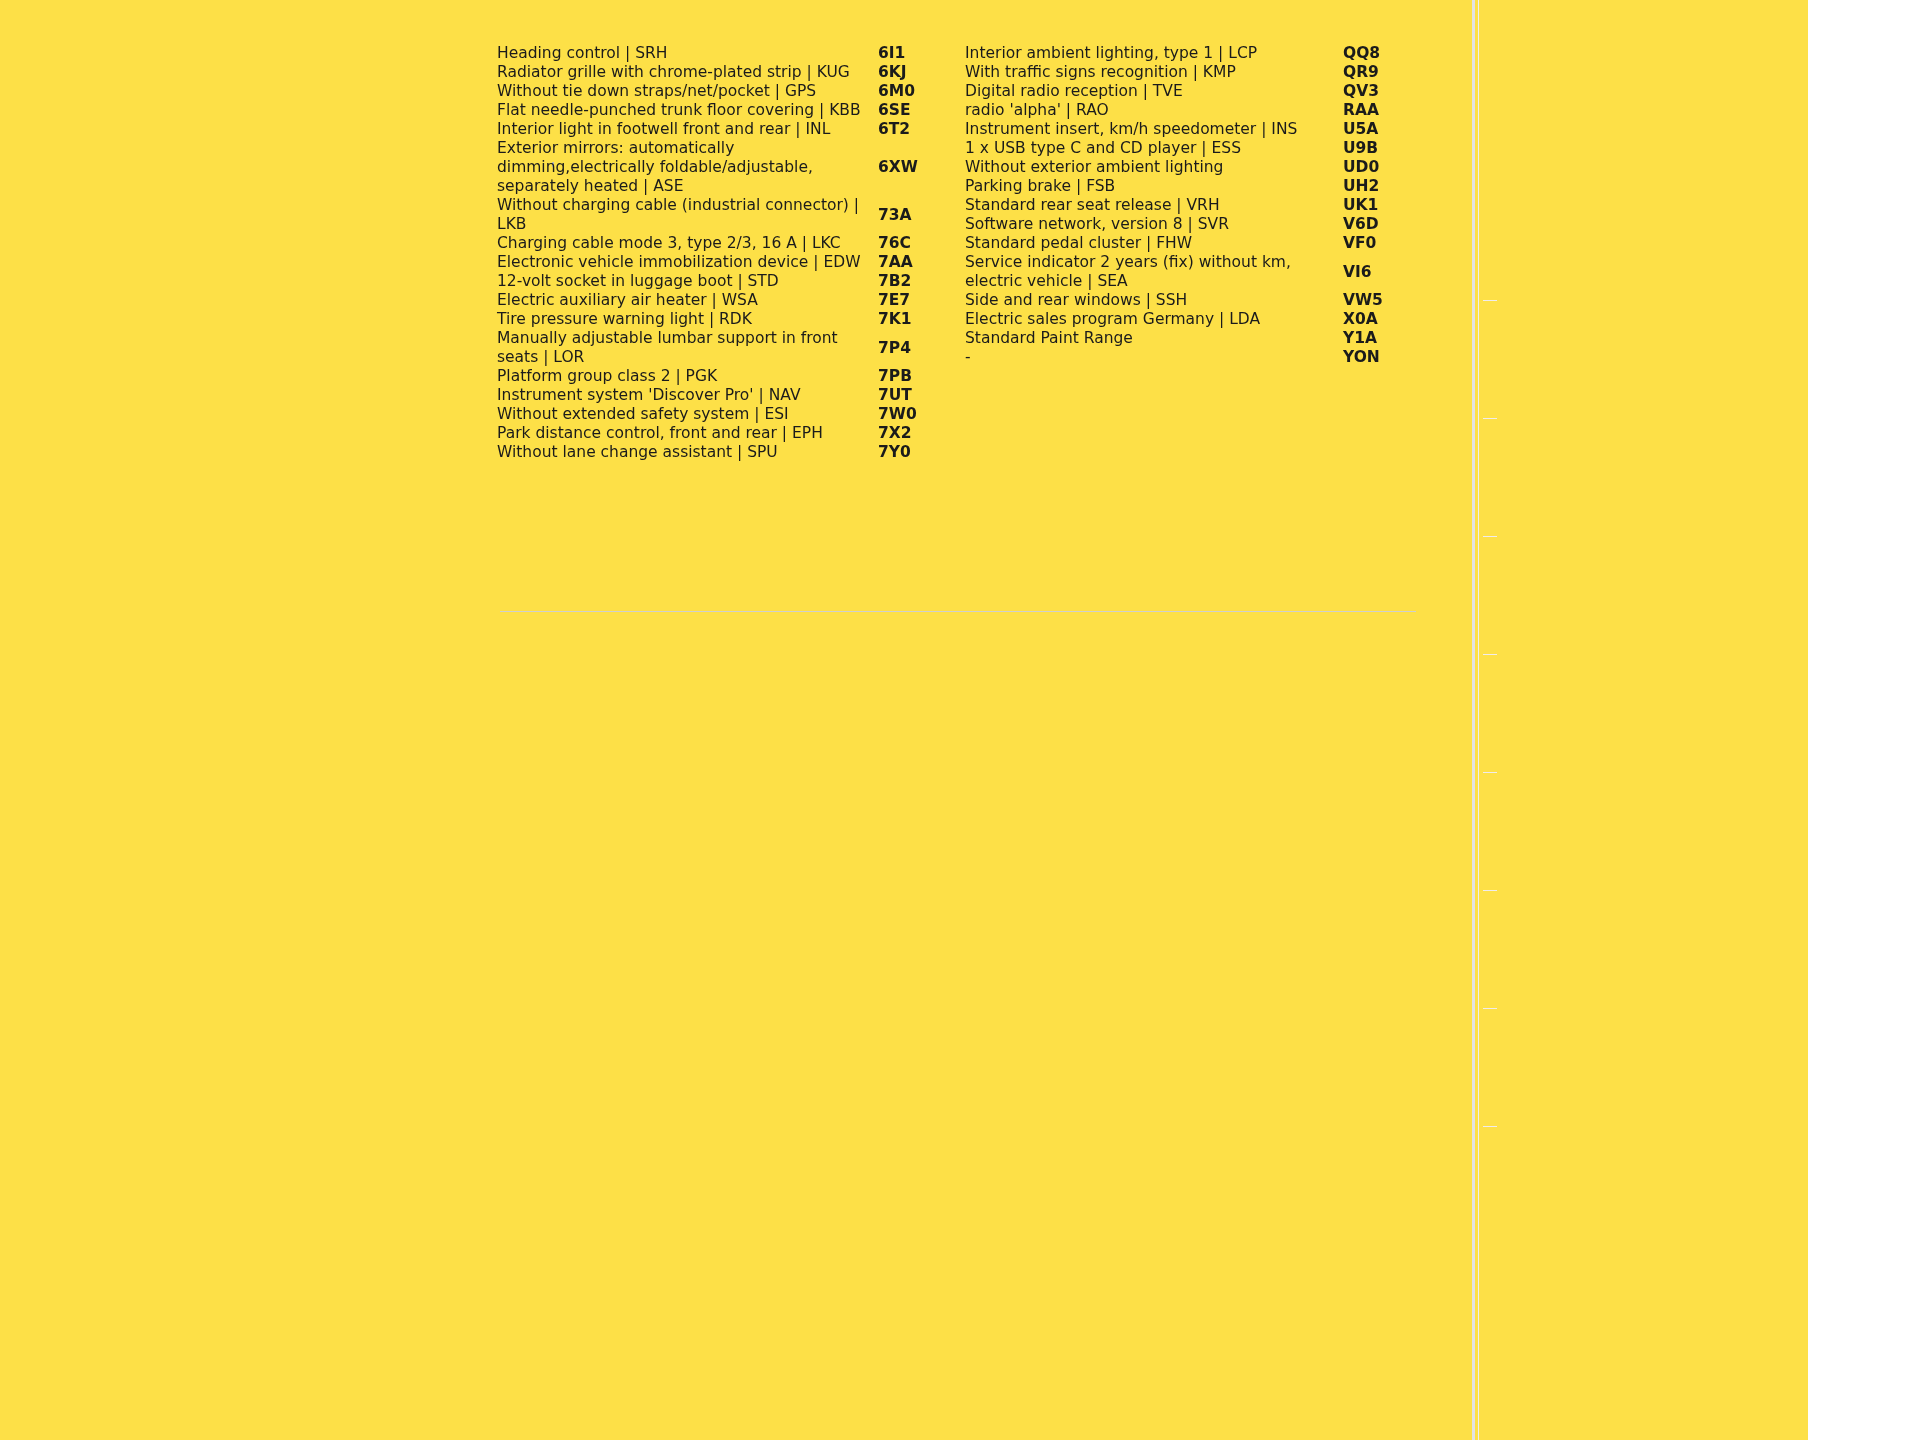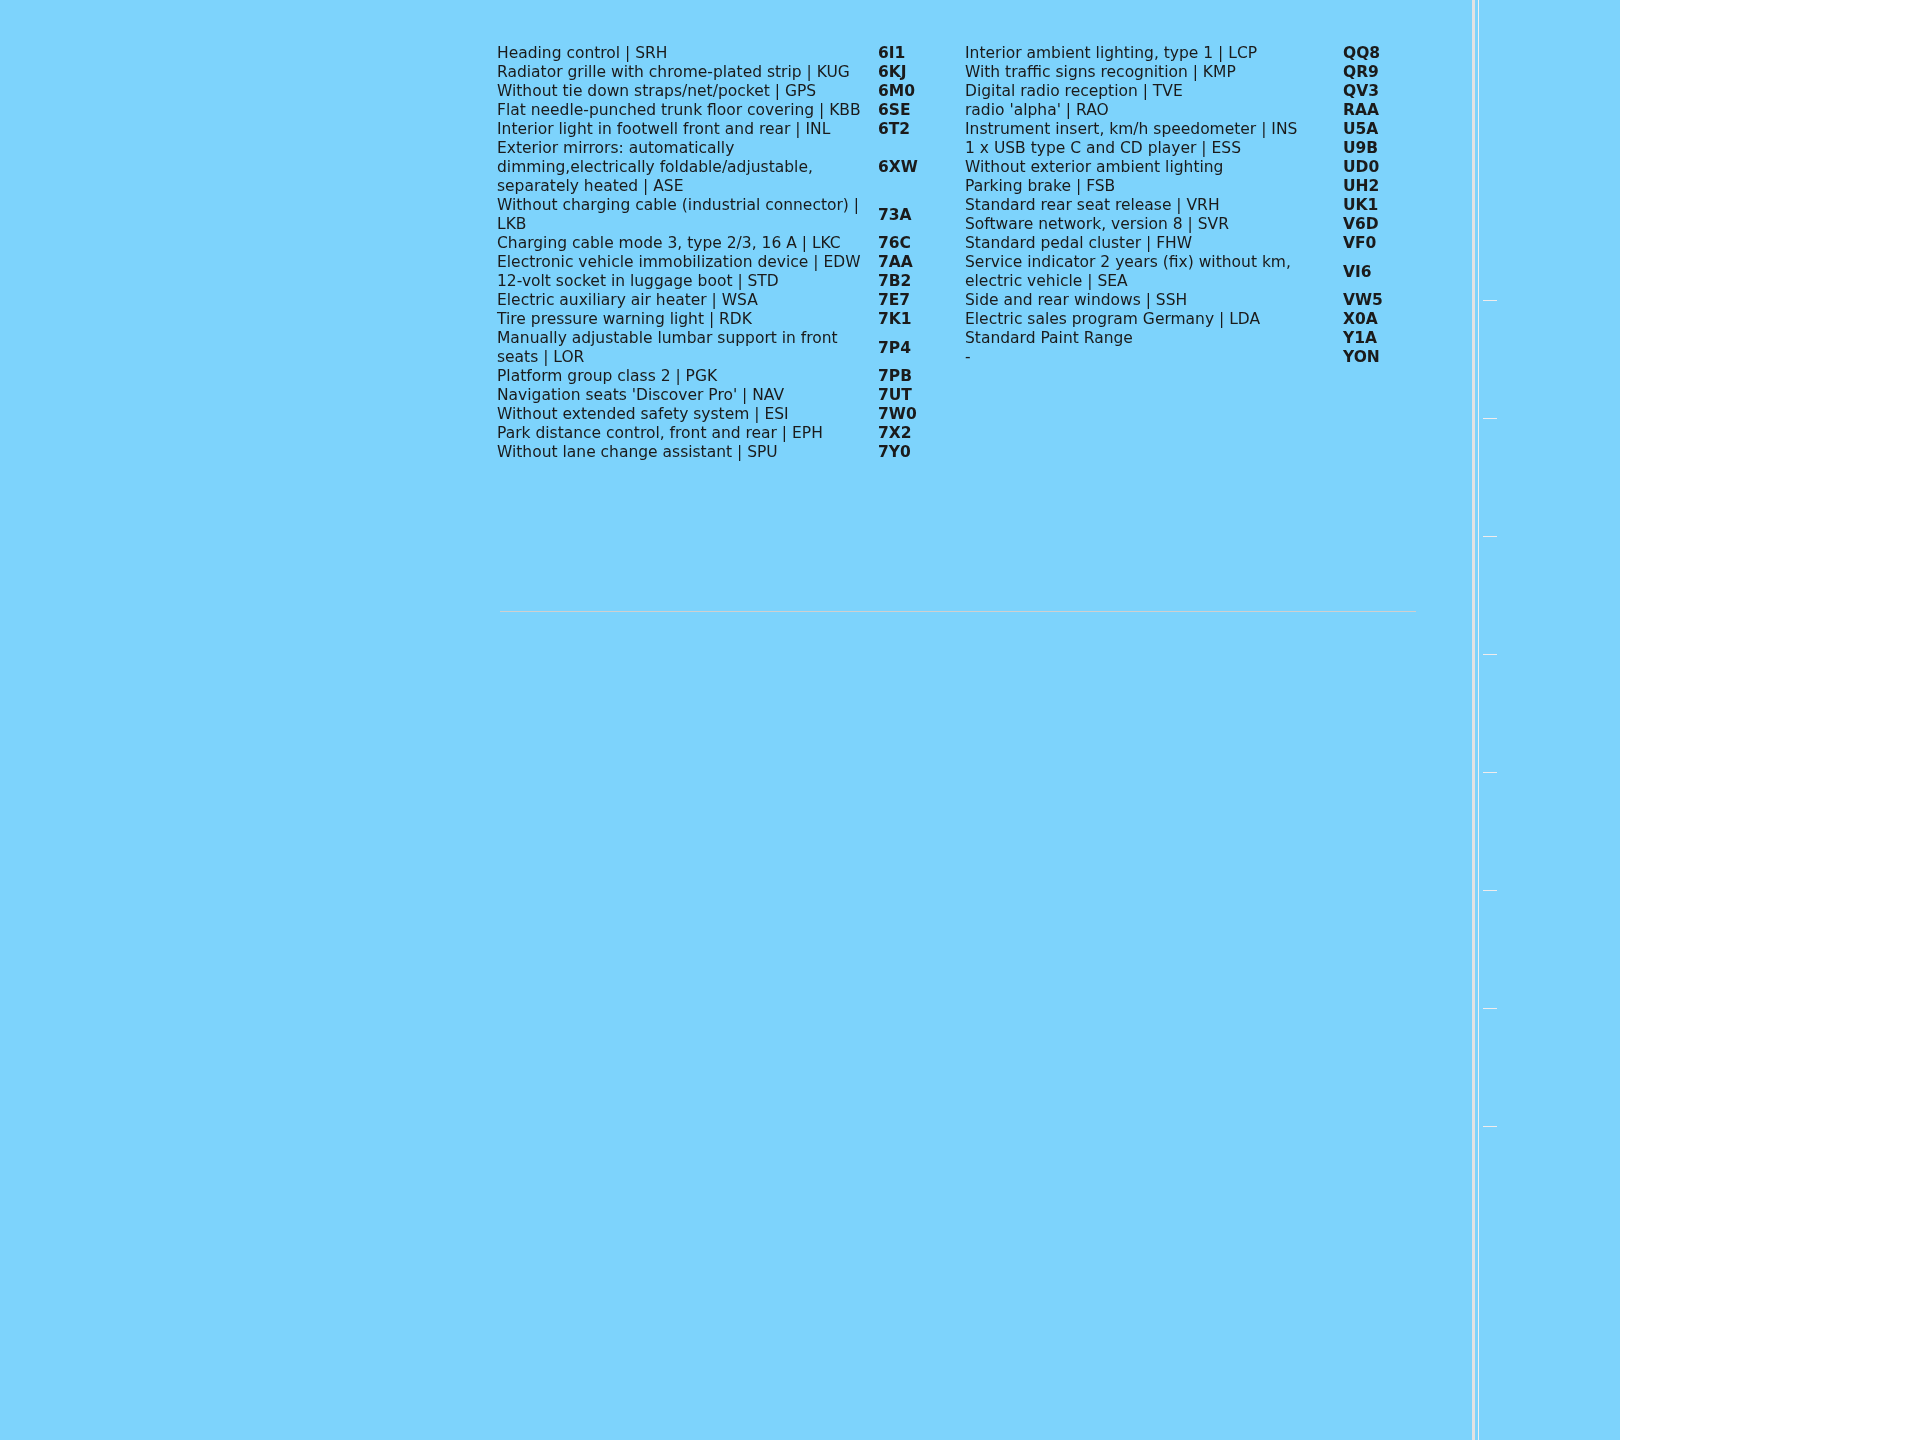--- a/index.html
+++ b/index.html
@@ -11,23 +11,23 @@
     height: 1440px;
     background: #ffffff;
     font-family: "DejaVu Sans", sans-serif;
     color: #1a1a1a;
     position: relative;
     overflow: hidden;
   }
   .page {
     position: absolute;
     left: 0; top: 0;
-    width: 1620px;
-    height: 1440px;
-    background: #7dd3fc;
+    width: 1808px;
+    height: 1440px;
+    background: #fde047;
   }
   
   .scan-edge {
     position: absolute;
     top: 0;
     left: 1472px;
     width: 3px;
     height: 1440px;
     background: #e2e2e2;
   }
@@ -186,21 +186,21 @@
           </tr>
           <tr>
             <td class="desc">Manually adjustable lumbar support in front seats | LOR</td>
             <td class="code">7P4</td>
           </tr>
           <tr>
             <td class="desc">Platform group class 2 | PGK</td>
             <td class="code">7PB</td>
           </tr>
           <tr>
-            <td class="desc">Navigation seats 'Discover Pro' | NAV</td>
+            <td class="desc">Instrument system 'Discover Pro' | NAV</td>
             <td class="code">7UT</td>
           </tr>
           <tr>
             <td class="desc">Without extended safety system | ESI</td>
             <td class="code">7W0</td>
           </tr>
           <tr>
             <td class="desc">Park distance control, front and rear | EPH</td>
             <td class="code">7X2</td>
           </tr>

